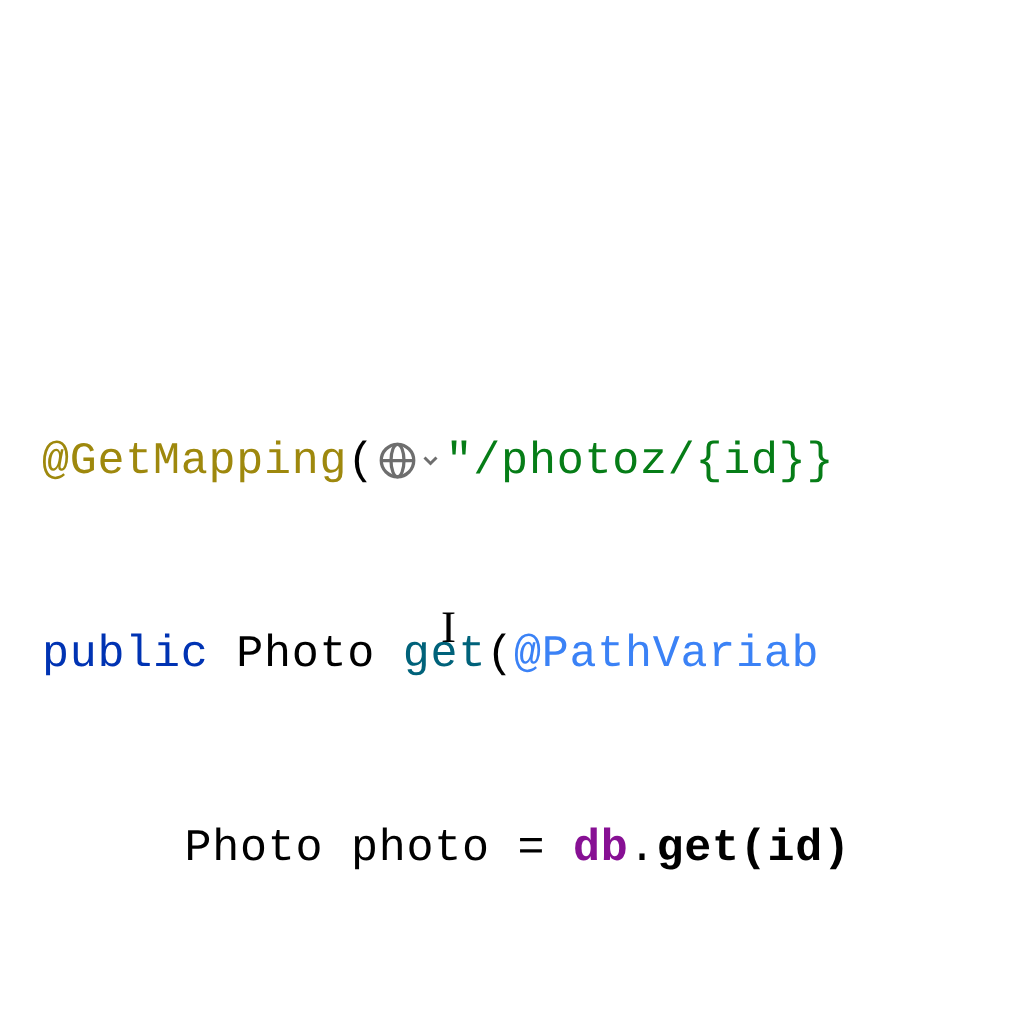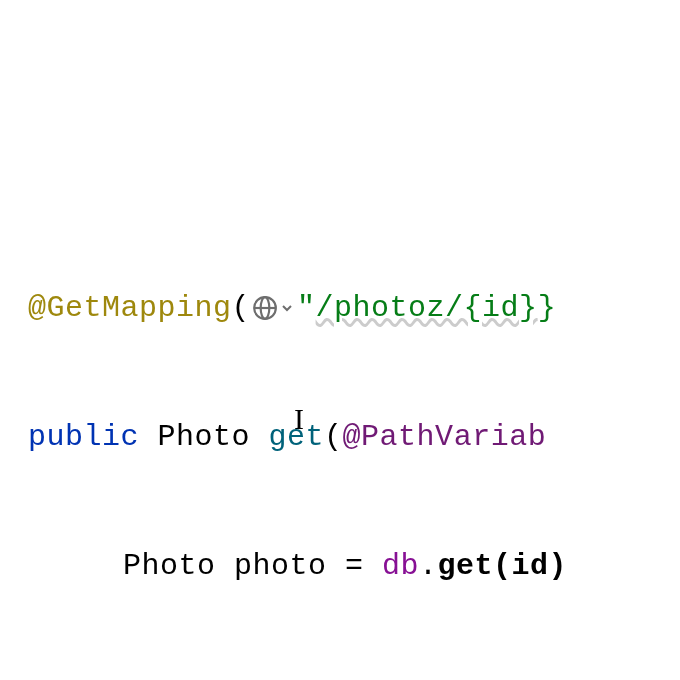--- a/index.html
+++ b/index.html
@@ -20,31 +20,30 @@
       letter-spacing: 0.5px;
     }
     .line {
       display: block;
     }
     .annotation { color: #9E880D; }
     .keyword { color: #0033B3; text-align: right; }
     .type { color: #000000; }
     .method-decl { color: #00627A; text-align: center; }
     .method-call { color: #000000; font-weight: bold; }
-    .field { color: #871094; }
+    .field { color: #871094; font-weight: bold; }
     .string { color: #067D17; }
     .string-url { 
       color: #067D17; 
-      text-decoration: underline;
       text-decoration-color: #cccccc;
       text-decoration-style: wavy;
     }
     .plain { color: #000000; }
     .punct { color: #000000; }
-    .param-anno { color: #701a75; }
+    .param-anno { color: #3b82f6; }
     .indent1 { padding-left: 0; }
     .indent2 { padding-left: 95px; }
     .gutter-widget {
       display: inline-flex;
       align-items: center;
       vertical-align: middle;
       margin: 0 2px;
     }
     .globe-icon {
       width: 26px;

